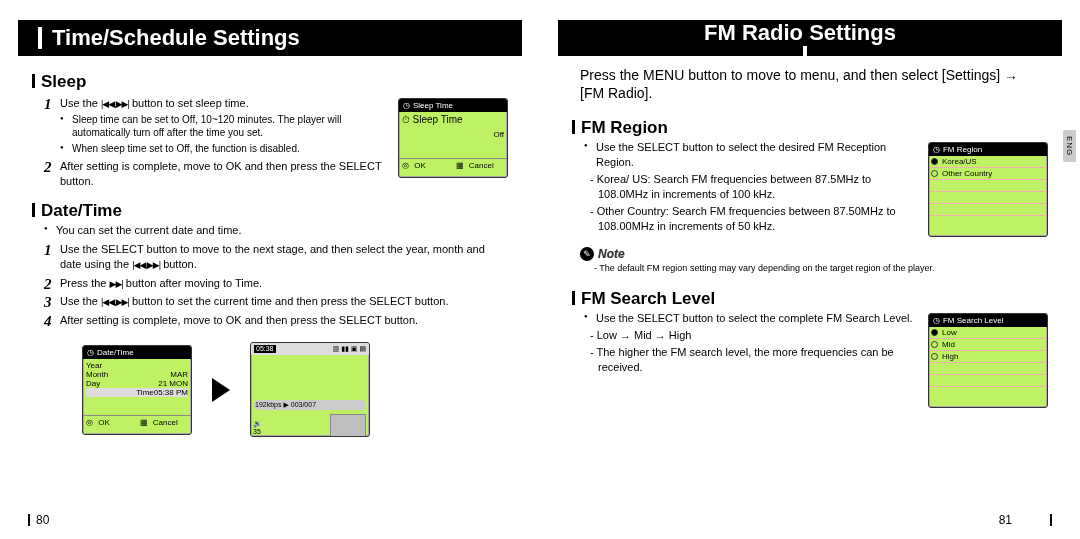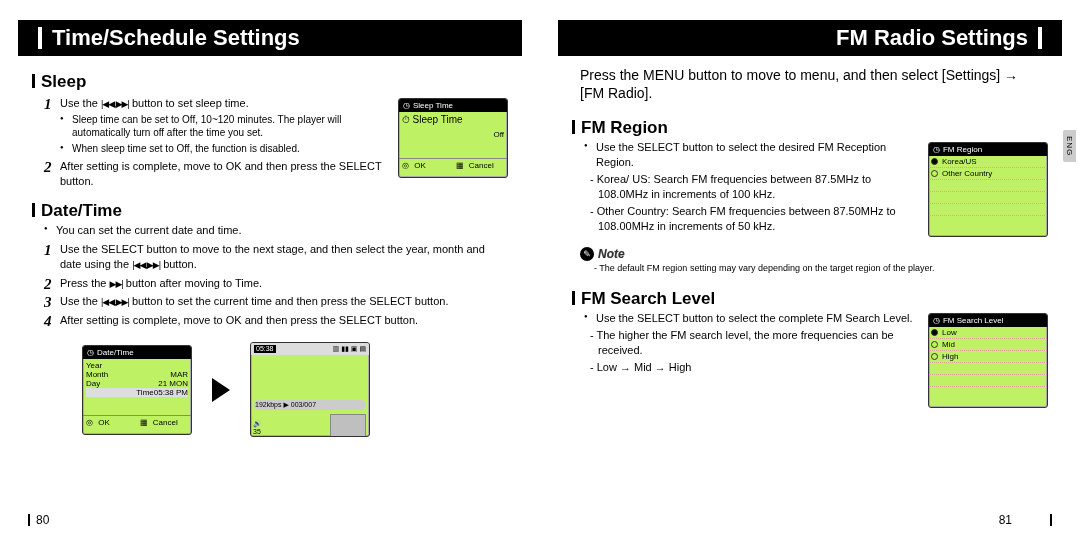--- a/index.html
+++ b/index.html
@@ -2,21 +2,21 @@
 <html><head>
 <meta charset="utf-8">
 <style>
   * { margin:0; padding:0; box-sizing:border-box; }
   body { font-family: Arial, Helvetica, sans-serif; background:#fff; width:1080px; height:539px; overflow:hidden; position:relative; color:#000;}
   .spread { display:flex; height:539px; padding:0; }
   .page { width:540px; height:539px; padding:0 18px 0 18px; position:relative;}
   
   .bar { height:36px; background:#000; display:flex; align-items:center; margin-top:20px; }
   .page.left .bar { padding-left:20px; }
-  .page.right .bar { justify-content:flex-end; padding-right:20px;}
+  .page.right .bar { justify-content:flex-end; padding-right:20px;flex-direction:column;}
   .bar .title { color:#fff; font-size:22px; font-weight:bold;}
   .bar .pip { width:4px; height:22px; background:#fff; display:inline-block; }
   .page.left .bar .pip { margin-right:10px;}
   .page.right .bar .pip { margin-left:10px;}
   .content { position:relative; padding:0 14px; }
   .section-title { font-size:17px; font-weight:bold; margin-top:16px;}
   .pipe { display:inline-block; width:3px; height:14px; background:#000; margin-right:6px; vertical-align:-1px;}
   .step { margin:4px 0 2px 12px; font-size:11px; line-height:1.35; position:relative; padding-left:16px;}
   .step .num { font-family: Georgia, 'Times New Roman', serif; font-style:italic; font-weight:bold; font-size:15px; position:absolute; left:0; top:-2px;}
   .bullet { margin:2px 0 2px 28px; font-size:10px; line-height:1.35; position:relative; padding-left:12px;}
@@ -235,22 +235,22 @@
       <span class="txt">Note</span>
     </div>
     <div class="note-body">- The default FM region setting may vary depending on the target region of the player.</div>
 
     <div class="section-title" style="margin-top:14px;">
       <span class="pipe"></span><span>FM Search Level</span>
     </div>
     <div style="display:flex;">
       <div style="flex:1;padding-right:6px;">
         <div class="bullet top">Use the SELECT button to select the complete FM Search Level.</div>
+        <div class="dash top">- Low → Mid → High</div>
         <div class="dash top">- The higher the FM search level, the more frequencies can be received.</div>
-        <div class="dash top">- Low → Mid → High</div>
       </div>
 
       <div class="mini option" style="margin-top:4px;">
         <div class="hdr">
               <span>FM Search Level</span>
             </div>
         <div class="body" style="height:72px;padding:0;">
           <div class="radio-row sel">
                 <span class="dot"></span>
                 <span>Low</span>

